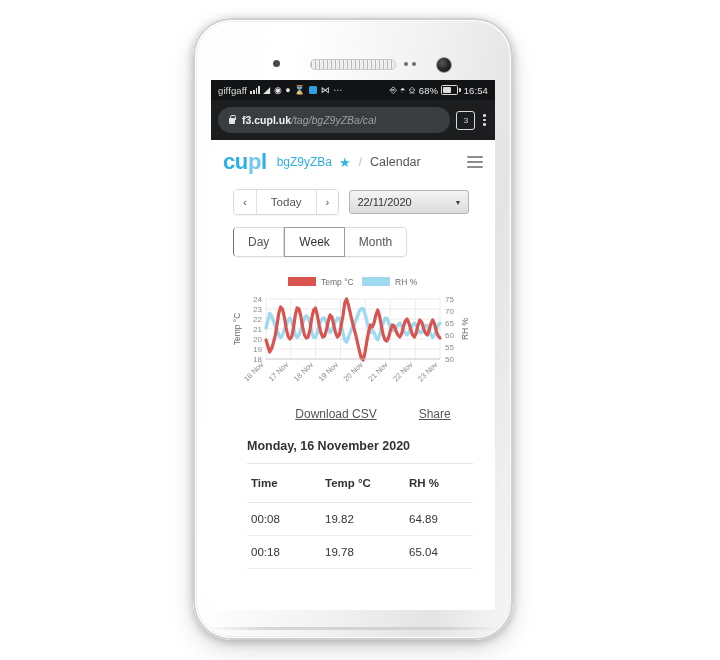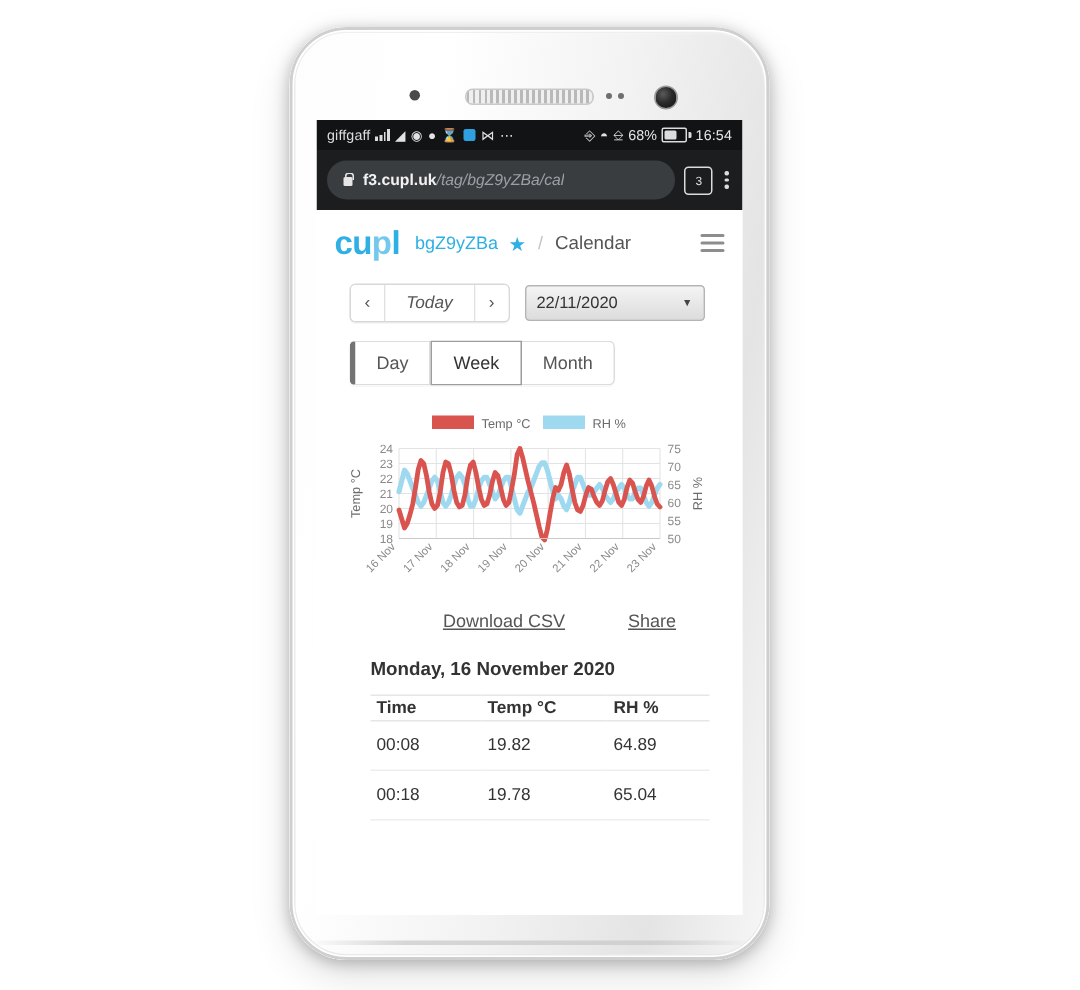--- a/index.html
+++ b/index.html
@@ -113,55 +113,55 @@
 
   
   .navrow{display:flex;align-items:center;gap:10px;margin-top:7px;}
   .btngroup{display:flex;border:1px solid #d8d8d8;border-radius:4px;overflow:hidden;background:#fff;
     box-shadow:0 1px 1px rgba(0,0,0,.04);}
   .btngroup > div{
     padding:6px 9px;font-size:11.5px;color:#555;border-right:1px solid #e0e0e0;
     display:flex;align-items:center;justify-content:center;background:#fff;
   }
   .btngroup > div:last-child{border-right:none;}
-  .btn-today{padding:6px 14px !important;font-style:italic;}
+  .btn-today{padding:6px 14px !important;}
   .arrow{font-size:11px;color:#666;}
   .dateselect{
     display:flex;align-items:center;justify-content:space-between;
     min-width:104px;padding:5px 7px;font-size:11px;color:#333;
     border:1px solid #b4b4b4;border-radius:3px;
     background:linear-gradient(#f4f4f4,#dcdcdc);
   }
   .caret{font-size:7px;color:#444;margin-left:8px;}
 
   
   .dwm{display:flex;margin-top:12px;border-radius:4px;overflow:hidden;width:fit-content;
     box-shadow:0 1px 1px rgba(0,0,0,.04);}
   .dwm div{
     padding:7px 14px;font-size:12px;color:#555;background:#fff;
     border:1px solid #dcdcdc;border-left:none;
   }
-  .dwm div:first-child{border-left:4px solid #737373;border-radius:4px 0 0 4px;}
+  .dwm div:first-child{border-left:1px solid #737373;border-radius:4px 0 0 4px;}
   .dwm div:last-child{border-radius:0 4px 4px 0;}
   .dwm div.sel{border:1px solid #9c9c9c;color:#333;position:relative;z-index:2;}
 
   
   .chartwrap{margin-top:16px;display:flex;justify-content:center;}
   .chart{width:246px;height:120px;position:relative;}
 
   
   .links{display:flex;justify-content:center;gap:42px;margin-top:14px;padding-left:40px;}
   .links a{font-size:12px;color:#555;text-decoration:underline;}
 
   .daytitle{font-size:12.5px;font-weight:bold;color:#333;margin-top:18px;padding-left:14px;}
 
   table.data{width:calc(100% - 14px);margin-left:14px;margin-top:10px;border-collapse:collapse;}
   table.data th{
     text-align:left;font-size:11.5px;font-weight:bold;color:#333;
-    padding:2px 4px;border-top:1px solid #e6e6e6;border-bottom:1px solid #e6e6e6;
+    padding:13px 4px;border-top:1px solid #e6e6e6;border-bottom:1px solid #e6e6e6;
   }
   table.data td{
     font-size:11.5px;color:#333;padding:10px 4px;border-bottom:1px solid #eee;
   }
   th.c1,td.c1{width:66px;}
   th.c2,td.c2{width:76px;}
 
   .fade{
     position:absolute;left:0;right:0;bottom:0;height:22px;
     background:linear-gradient(rgba(255,255,255,0),#fff 85%);

